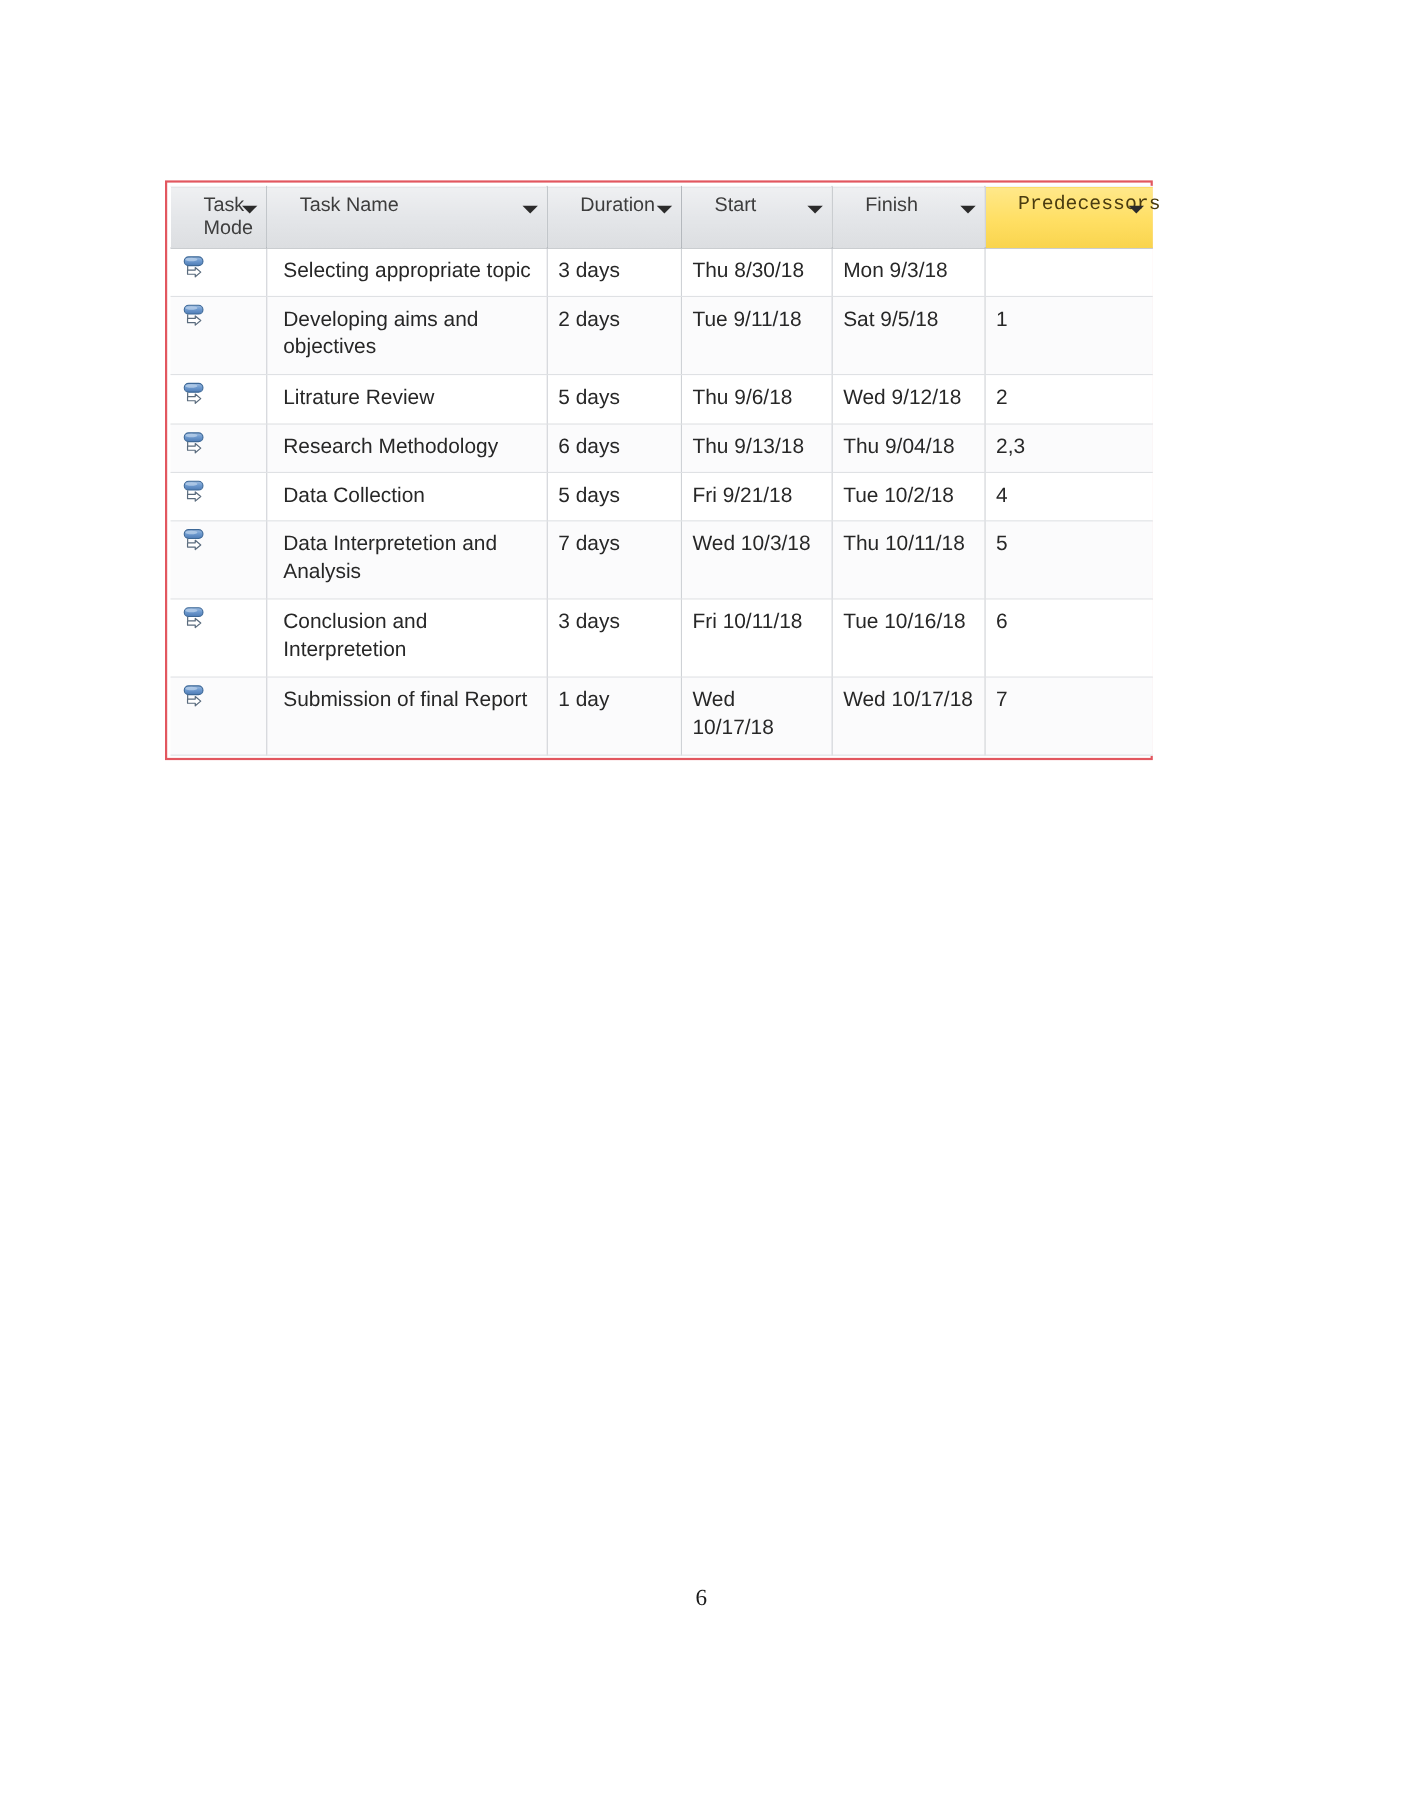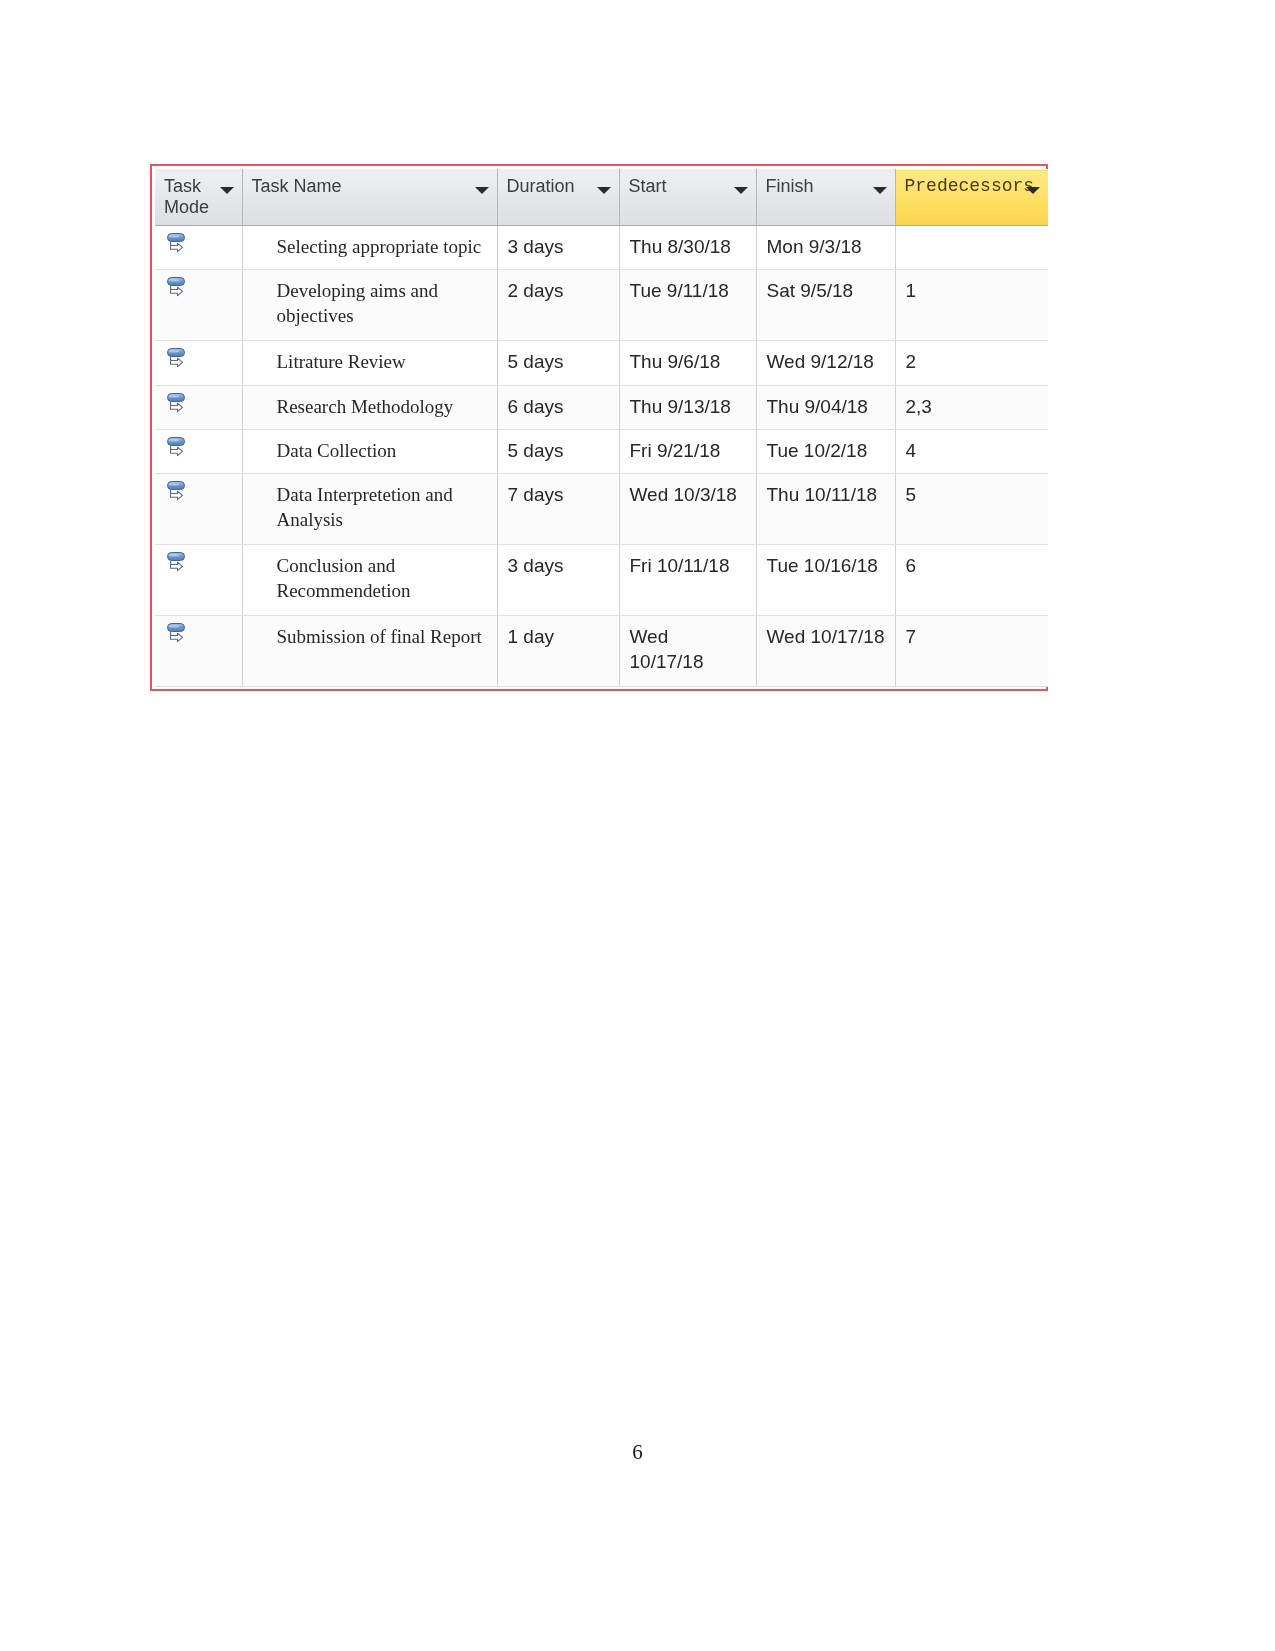--- a/index.html
+++ b/index.html
@@ -63,20 +63,21 @@
   #project-table thead th.th-predecessors {
     background: linear-gradient(to bottom, #ffe88a 0%, #ffdf63 55%, #f9d44e 100%);
     border-right: 1px solid #d9b72f;
     color: #4a3c10;
     font-family: Liberation Mono, monospace;
   }
 
   .th-label {
     display: block;
     white-space: pre-line;
+    margin-left: 21px;
   }
 
   .filter-arrow {
     position: absolute;
     right: 8px;
     top: 17px;
     width: 0;
     height: 0;
     border-left: 7px solid transparent;
     border-right: 7px solid transparent;
@@ -96,22 +97,21 @@
     box-sizing: border-box;
   }
   #project-table tbody tr:nth-child(even) td {
     background: #fbfbfc;
   }
   #project-table tbody td.cell-mode {
     padding: 6px 0 0 11px;
     border-right: 1px solid #cfd2d6;
   }
   #project-table tbody td.cell-name {
-    padding-left: 34px;
-    font-family: Liberation Serif, serif;
+    padding-left: 15px;
   }
   #project-table tbody td.cell-pred {
     border-right: none;
   }
   #project-table thead th.th-predecessors {
     border-right: none;
   }
 
   
   #project-table col.col-mode { width: 87px; }
@@ -312,21 +312,21 @@
                       <stop offset="0%" stop-color="#9ebce0"></stop>
                       <stop offset="45%" stop-color="#6f9bd0"></stop>
                       <stop offset="100%" stop-color="#4f7cb5"></stop>
                     </linearGradient>
                   </defs>
                   <rect x="1.5" y="1.5" width="17" height="8" rx="4" ry="4" fill="url(#pinG)" stroke="#3d6897" stroke-width="1"></rect>
                   <ellipse cx="8" cy="4" rx="5.5" ry="1.6" fill="#b9d0ea" opacity="0.75"></ellipse>
                   <path d="M4.5 13.5 L11.5 13.5 L11.5 11.2 L16.5 15.4 L11.5 19.6 L11.5 17.3 L4.5 17.3 Z" fill="#ffffff" stroke="#5a6b7d" stroke-width="1.1" stroke-linejoin="round"></path>
                   <path d="M4.6 9.6 L4.6 13.4" stroke="#5a6b7d" stroke-width="1.1"></path>
                 </svg></span></td>
-            <td class="cell-name">Conclusion and Recommendetion</td>
+            <td class="cell-name">Conclusion and Interpretetion</td>
             <td>3 days</td>
             <td>Fri 10/11/18</td>
             <td>Tue 10/16/18</td>
             <td class="cell-pred">6</td>
           </tr>
           <tr>
             <td class="cell-mode"><span><svg class="task-mode-icon" viewBox="0 0 26 27" xmlns="http://www.w3.org/2000/svg">
                   <defs>
                     <linearGradient id="pinG" x1="0" y1="0" x2="0" y2="1">
                       <stop offset="0%" stop-color="#9ebce0"></stop>

